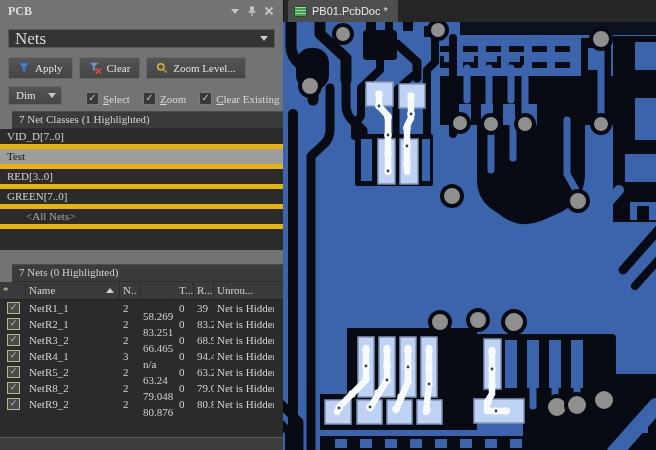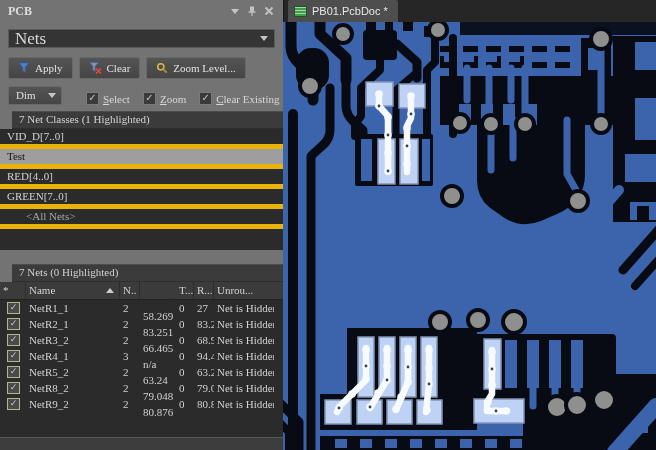--- a/index.html
+++ b/index.html
@@ -163,21 +163,21 @@
   </div>
 
   <div class="sec-header" id="classes-header">
     <span>7 Net Classes (1 Highlighted)</span>
     <span class="chev"></span>
   </div>
 
   <div class="class-list">
       <div class="citem">VID_D[7..0]</div>
       <div class="citem selected">Test</div>
-      <div class="citem">RED[4..0]</div>
+      <div class="citem">RED[3..0]</div>
       <div class="citem">GREEN[7..0]</div>
       <div class="citem muted">&lt;All Nets&gt;</div>
     </div>
 
   <div class="sec-header" id="nets-header">
     <span>7 Nets (0 Highlighted)</span>
   </div>
 
   <div class="table">
     <div class="thead">
@@ -193,21 +193,21 @@
         <div class="trow">
     <div class="td c0">
             <span class="rowcb">
               <span class="cbmark">✓</span>
             </span>
           </div>
     <div class="td c1">NetR1_1</div>
     <div class="td c2">2</div>
     <div class="td c3">58.269</div>
     <div class="td c4">0</div>
-    <div class="td c5">27</div>
+    <div class="td c5">39</div>
     <div class="td c6">Net is Hidden</div>
   </div>
         <div class="trow">
     <div class="td c0">
             <span class="rowcb">
               <span class="cbmark">✓</span>
             </span>
           </div>
     <div class="td c1">NetR2_1</div>
     <div class="td c2">2</div>

